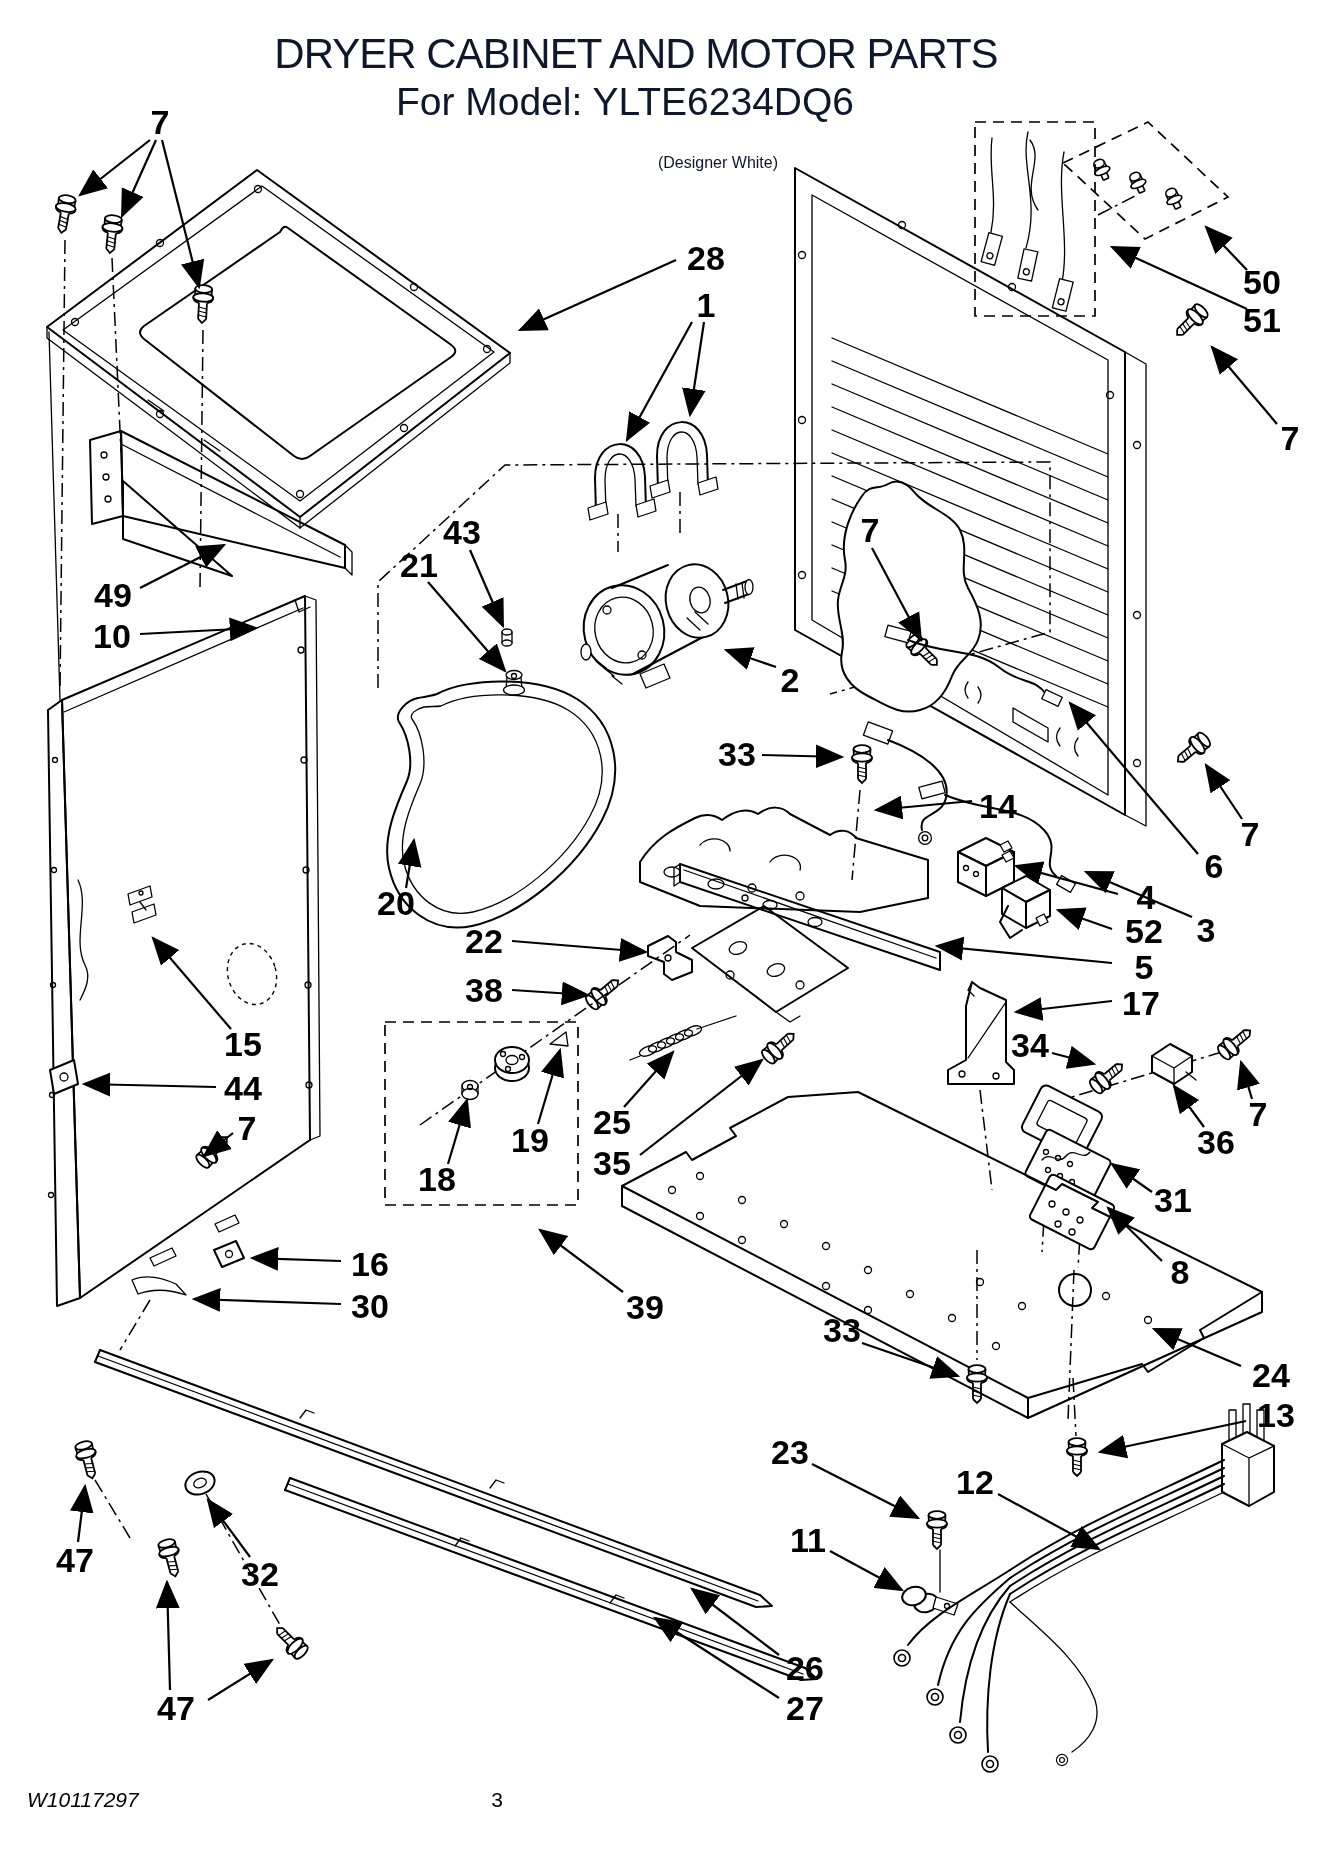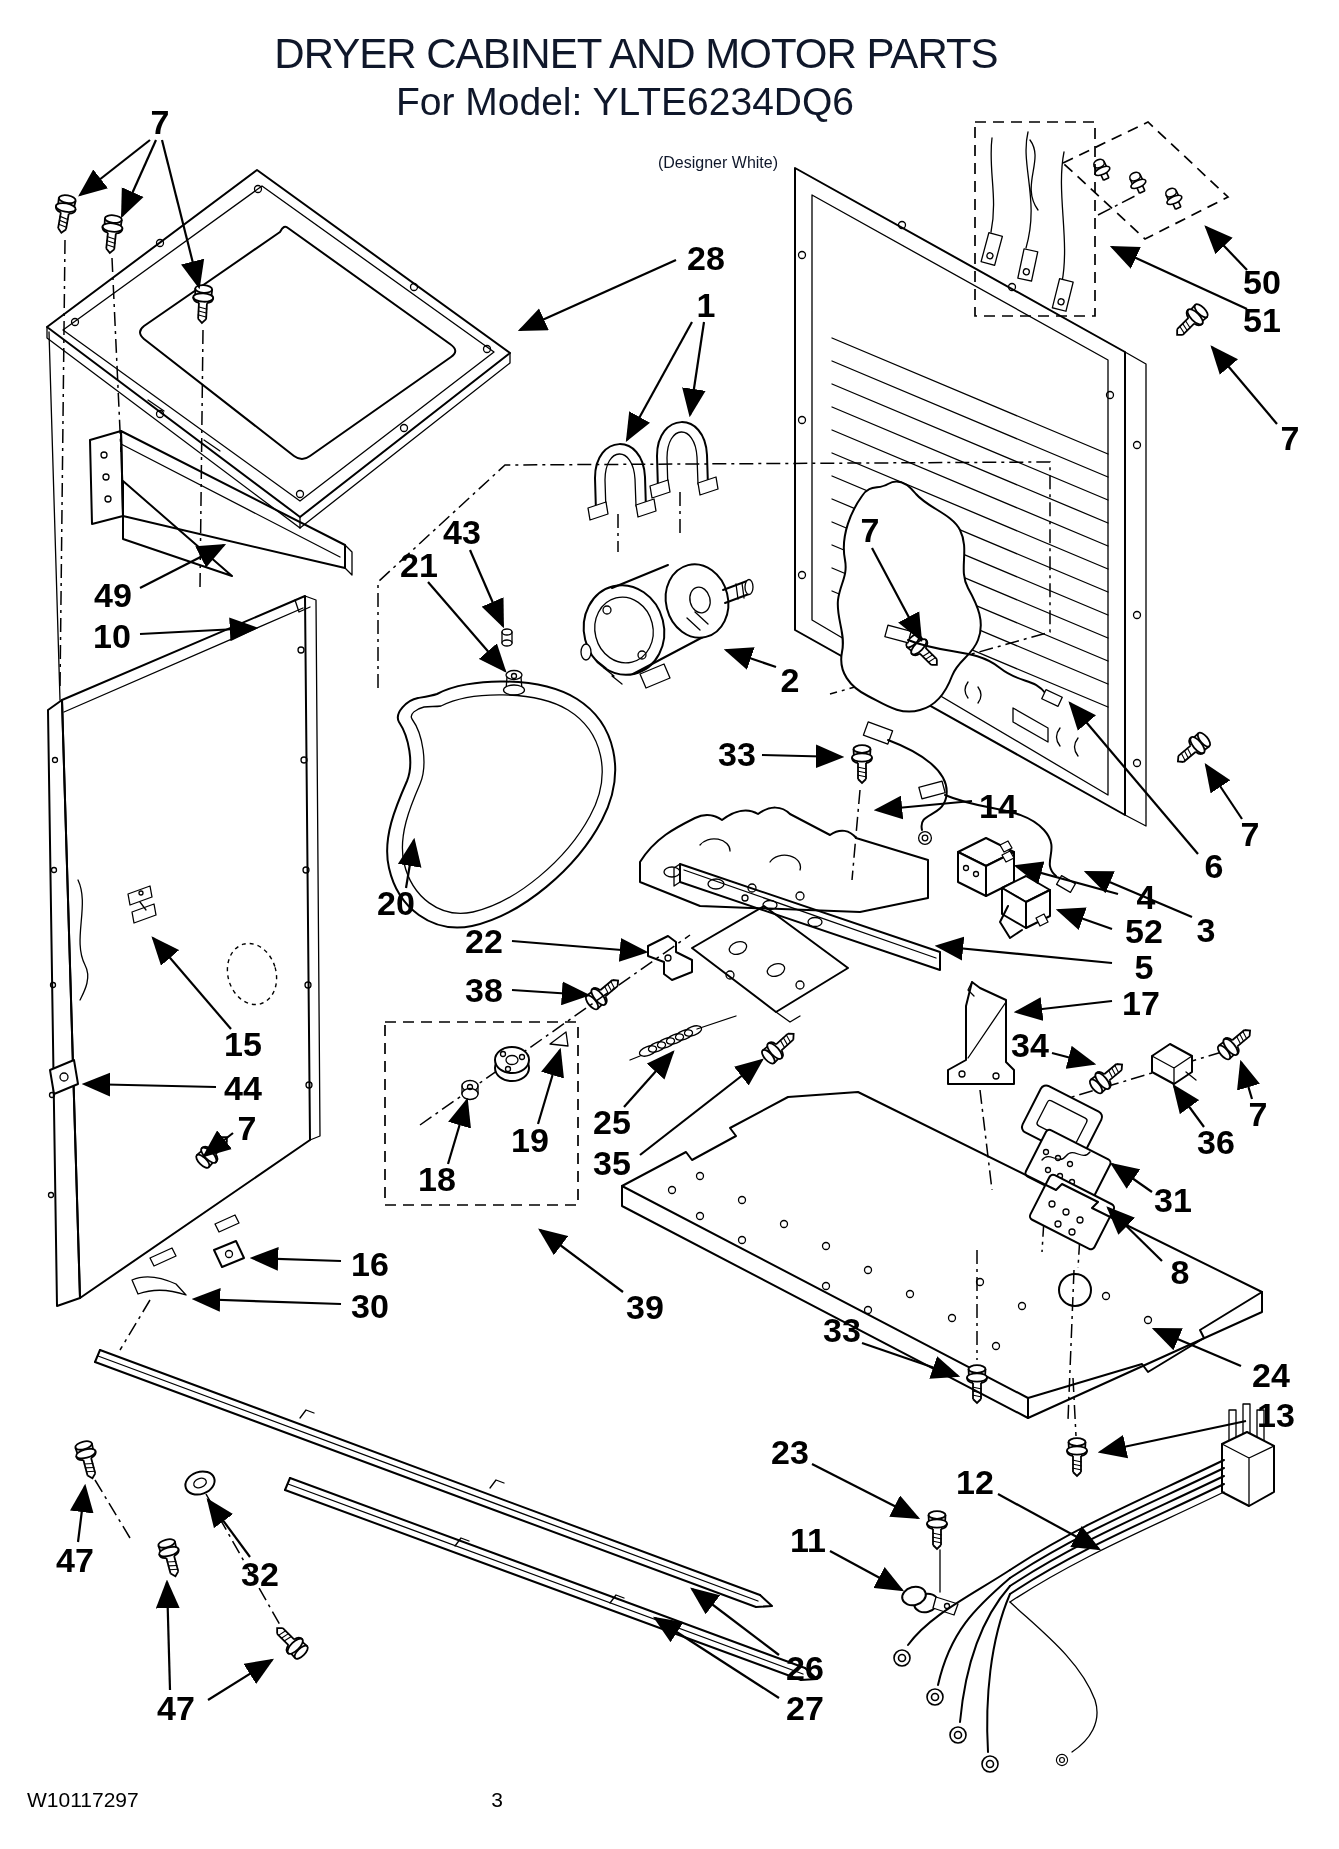--- a/index.html
+++ b/index.html
@@ -3,21 +3,21 @@
 <meta charset="utf-8">
 <style>
   html,body{margin:0;padding:0;background:#888;}
   #page{position:relative;width:1339px;height:1849px;background:#ffffff;margin:0 auto;
         font-family:"Liberation Sans",sans-serif;overflow:hidden;}
   .hdr{position:absolute;transform:translateX(-50%);white-space:nowrap;color:#0f172a;font-weight:normal;}
   #title{left:636px;top:30px;font-size:42px;letter-spacing:-1px;}
   #model{left:625px;top:80px;font-size:39px;}
   #finish{left:718px;top:118px;font-size:16px;margin-top:36px;}
   .ftr{position:absolute;color:#000;font-size:21px;}
-  #docnum{left:27px;top:1788px;}
+  #docnum{left:27px;top:1788px;font-style:italic;}
   #pagenum{left:497px;top:1788px;transform:translateX(-50%);}
   svg{position:absolute;left:0;top:0;}
   .ink{stroke:#000;fill:none;stroke-width:2;stroke-linecap:round;stroke-linejoin:round;}
   .thin{stroke:#000;fill:none;stroke-width:1.3;stroke-linecap:round;stroke-linejoin:round;}
   .fillw{stroke:#000;fill:#fff;stroke-width:2;stroke-linejoin:round;}
   .fillwt{stroke:#000;fill:#fff;stroke-width:1.3;stroke-linejoin:round;}
   .dashdot{stroke:#000;fill:none;stroke-width:1.5;stroke-dasharray:14 5 3 5;}
   .dashed{stroke:#000;fill:none;stroke-width:1.7;stroke-dasharray:11 7;}
   .dotted{stroke:#000;fill:none;stroke-width:1.4;stroke-dasharray:4 4;}
   .leader{stroke:#000;stroke-width:2.2;fill:none;}

